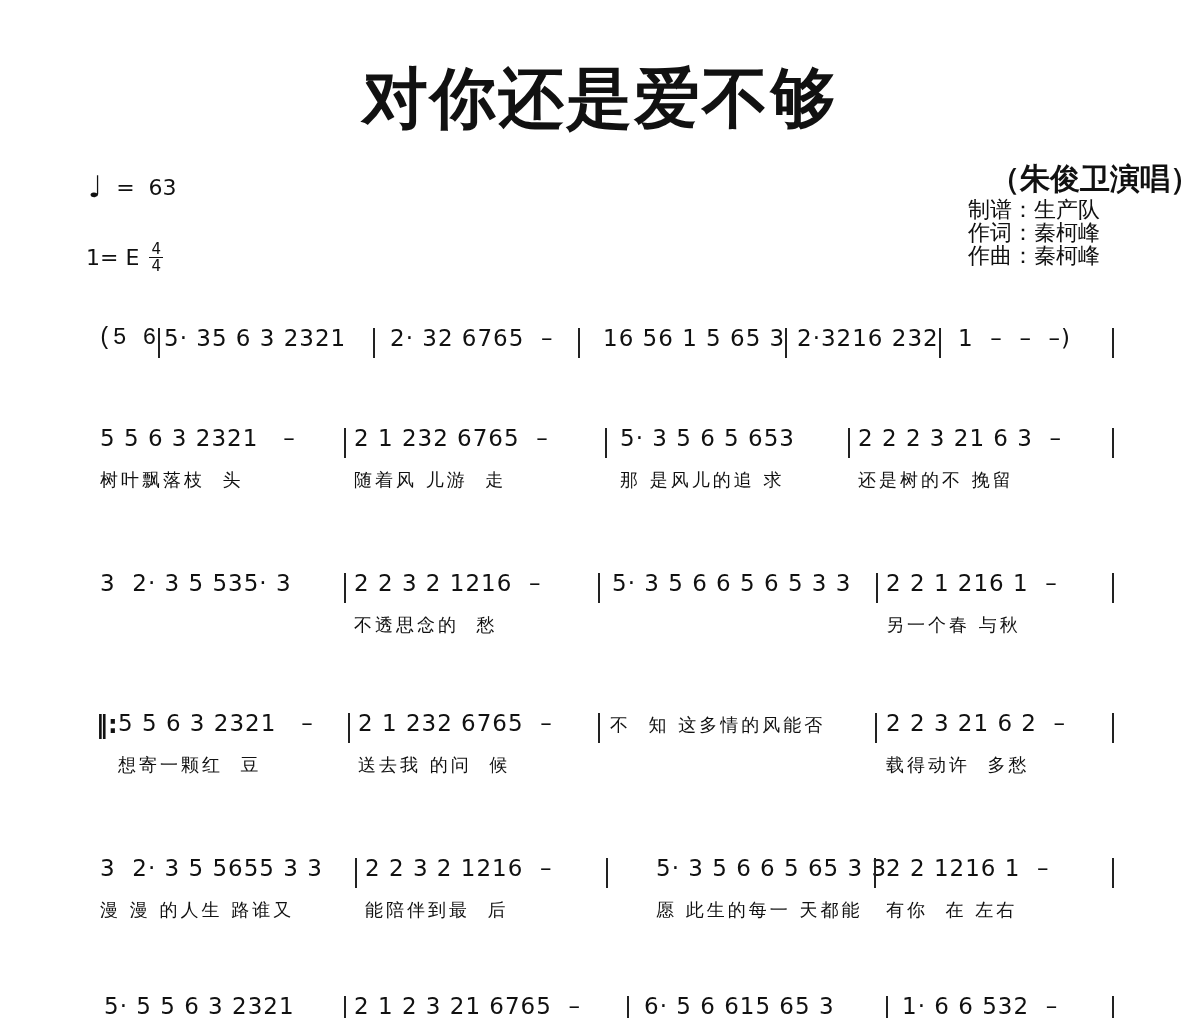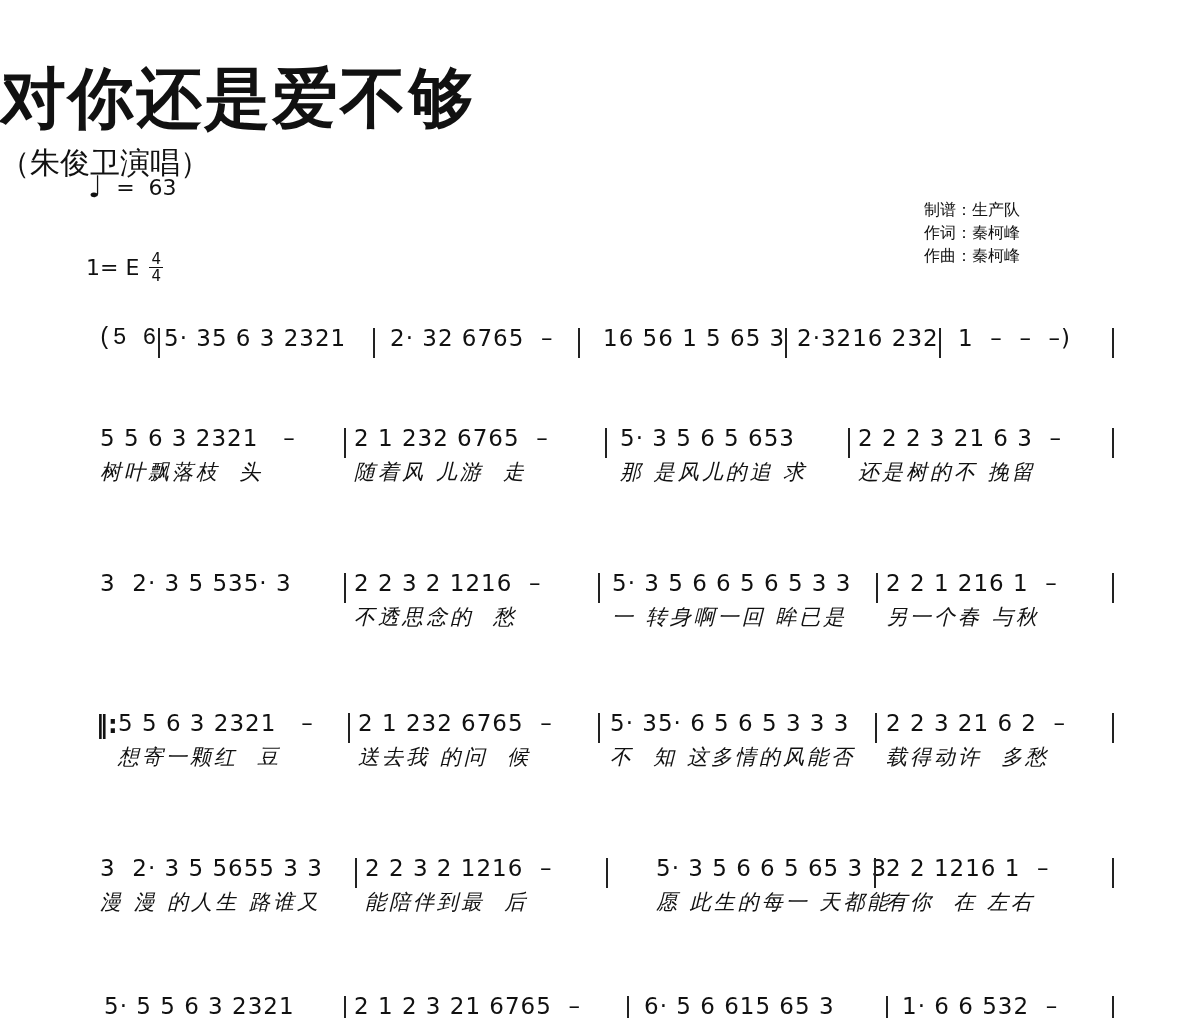--- a/index.html
+++ b/index.html
@@ -1,31 +1,31 @@
 <!DOCTYPE html>
 <html><head>
 <meta charset="utf-8">
 <style>
   html, body { margin: 0; padding: 0; background: #ffffff; }
   body { width: 1200px; height: 1018px; position: relative; overflow: hidden; color: #111111;
          font-family: "DejaVu Sans", "Liberation Sans", sans-serif; }
-  .title { position: absolute; left: 0; width: 1200px; top: 66px; text-align: left;
+  .title { position: absolute; left: 0; width: 1200px; top: 66px; text-align: center;
            font-size: 66px; font-weight: bold; letter-spacing: 2px; line-height: 1; }
-  .subtitle { position: absolute; left: 0; width: 1200px; top: 148px; text-align: left;
-              font-size: 30px; line-height: 1; }
+  .subtitle { position: absolute; left: 0; width: 1200px; top: 164px; text-align: right;
+              font-size: 30px; line-height: 1; font-weight: bold; }
   .tempo { position: absolute; left: 88px; top: 172px; font-size: 22px; display: flex; align-items: center; gap: 14px; }
   .tempo .note { font-size: 30px; line-height: 1; }
-  .key { position: absolute; left: 86px; top: 252px; font-size: 22px; display: flex; align-items: center; gap: 10px; }
+  .key { position: absolute; left: 86px; top: 242px; font-size: 22px; display: flex; align-items: center; gap: 10px; }
   .timesig { display: inline-flex; flex-direction: column; align-items: center; font-size: 15px; line-height: 14px; }
   .timesig .bar { width: 14px; height: 1px; background: #111; margin: 1px 0; }
-  .credits { position: absolute; left: 924px; top: 198px; font-size: 16px; line-height: 23px; }
+  .credits { position: absolute; left: 968px; top: 198px; font-size: 22px; line-height: 23px; }
   .staff-line { position: absolute; left: 0; width: 1200px; height: 120px; }
   .measure { position: absolute; top: 0; font-size: 23px; white-space: pre; letter-spacing: 1px; }
   .notes { height: 40px; line-height: 40px; border-bottom: 0; }
-  .lyric { font-size: 21px; letter-spacing: 3px; white-space: pre; font-style: italic; }
+  .lyric { font-size: 18px; letter-spacing: 3px; margin-top: 10px; white-space: pre; }
   .barline { position: absolute; top: 10px; width: 1.5px; height: 30px; background: #222; }
   .repeat { position: absolute; top: 8px; font-size: 24px; font-weight: bold; }
 </style>
 </head>
 <body>
 
 <div class="title">对你还是爱不够</div>
 <div class="subtitle">（朱俊卫演唱）</div>
 
 <div class="tempo">
@@ -73,33 +73,33 @@
   <div class="barline" style="left:848px;"></div>
   <div class="measure" style="left:858px;"><div class="notes">2 2 2 3 21 6 3  –</div><div class="lyric">还是树的不 挽留</div></div>
   <div class="barline" style="left:1112px;"></div>
 </div>
 
 <div class="staff-line" style="top:563px;">
   <div class="measure" style="left:100px;"><div class="notes">3  2· 3 5 535· 3</div></div>
   <div class="barline" style="left:344px;"></div>
   <div class="measure" style="left:354px;"><div class="notes">2 2 3 2 1216  –</div><div class="lyric">不透思念的  愁</div></div>
   <div class="barline" style="left:598px;"></div>
-  <div class="measure" style="left:612px;"><div class="notes">5· 3 5 6 6 5 6 5 3 3</div><div class="lyric">一 转身啊一回 眸已是</div></div>
+  <div class="measure" style="left:612px;"><div class="notes">5· 3 5 6 6 5 6 5 3 3</div></div>
   <div class="barline" style="left:876px;"></div>
   <div class="measure" style="left:886px;"><div class="notes">2 2 1 216 1  –</div><div class="lyric">另一个春 与秋</div></div>
   <div class="barline" style="left:1112px;"></div>
 </div>
 
 <div class="staff-line" style="top:703px;">
   <div class="repeat" style="left:96px;">‖:</div>
   <div class="measure" style="left:118px;"><div class="notes">5 5 6 3 2321   –</div><div class="lyric">想寄一颗红  豆</div></div>
   <div class="barline" style="left:348px;"></div>
   <div class="measure" style="left:358px;"><div class="notes">2 1 232 6765  –</div><div class="lyric">送去我 的问  候</div></div>
   <div class="barline" style="left:598px;"></div>
-  <div class="measure" style="left:610px;"><div class="notes">5· 35· 6 5 6 5 3 3 3</div><div class="lyric">不  知 这多情的风能否</div></div>
+  <div class="measure" style="left:610px;"><div class="lyric">不  知 这多情的风能否</div></div>
   <div class="barline" style="left:875px;"></div>
   <div class="measure" style="left:886px;"><div class="notes">2 2 3 21 6 2  –</div><div class="lyric">载得动许  多愁</div></div>
   <div class="barline" style="left:1112px;"></div>
 </div>
 
 <div class="staff-line" style="top:848px;">
   <div class="measure" style="left:100px;"><div class="notes">3  2· 3 5 5655 3 3</div><div class="lyric">漫 漫 的人生 路谁又</div></div>
   <div class="barline" style="left:355px;"></div>
   <div class="measure" style="left:365px;"><div class="notes">2 2 3 2 1216  –</div><div class="lyric">能陪伴到最  后</div></div>
   <div class="barline" style="left:606px;"></div>

